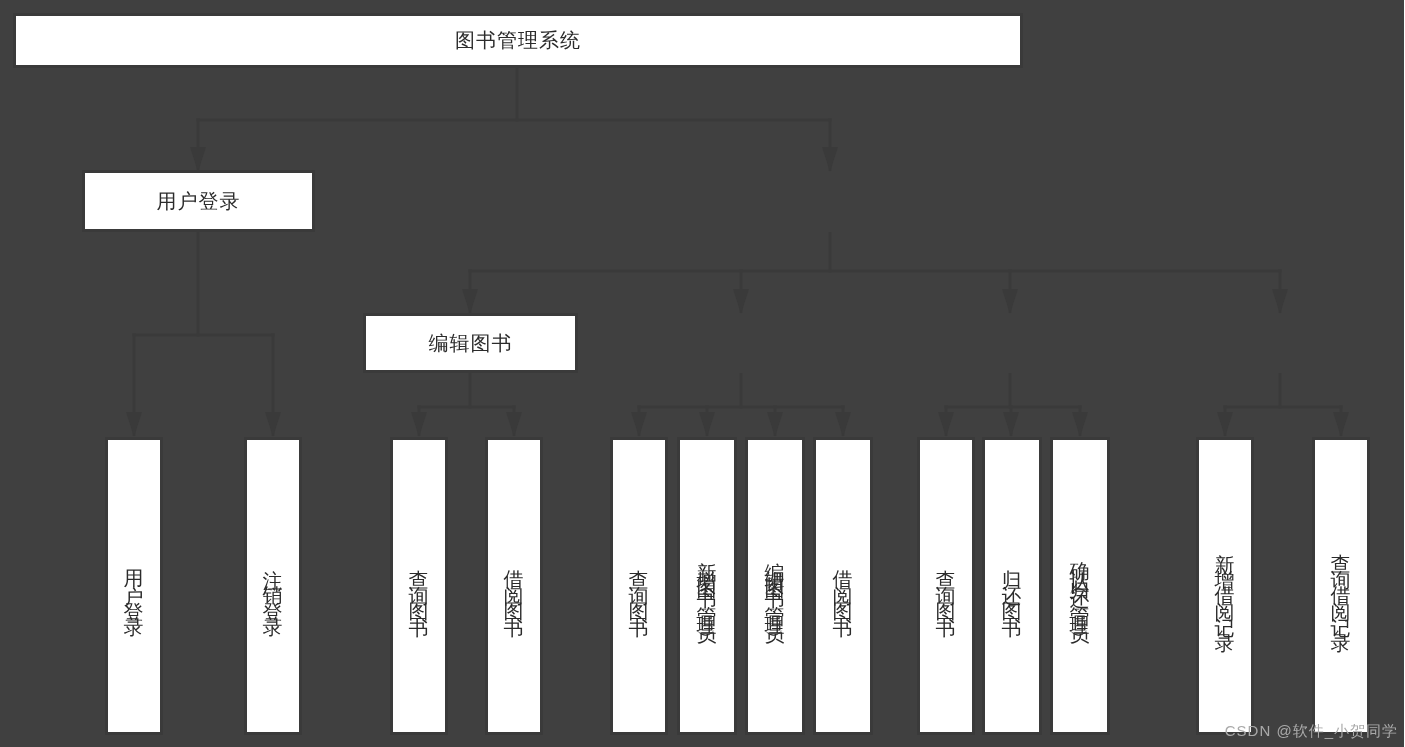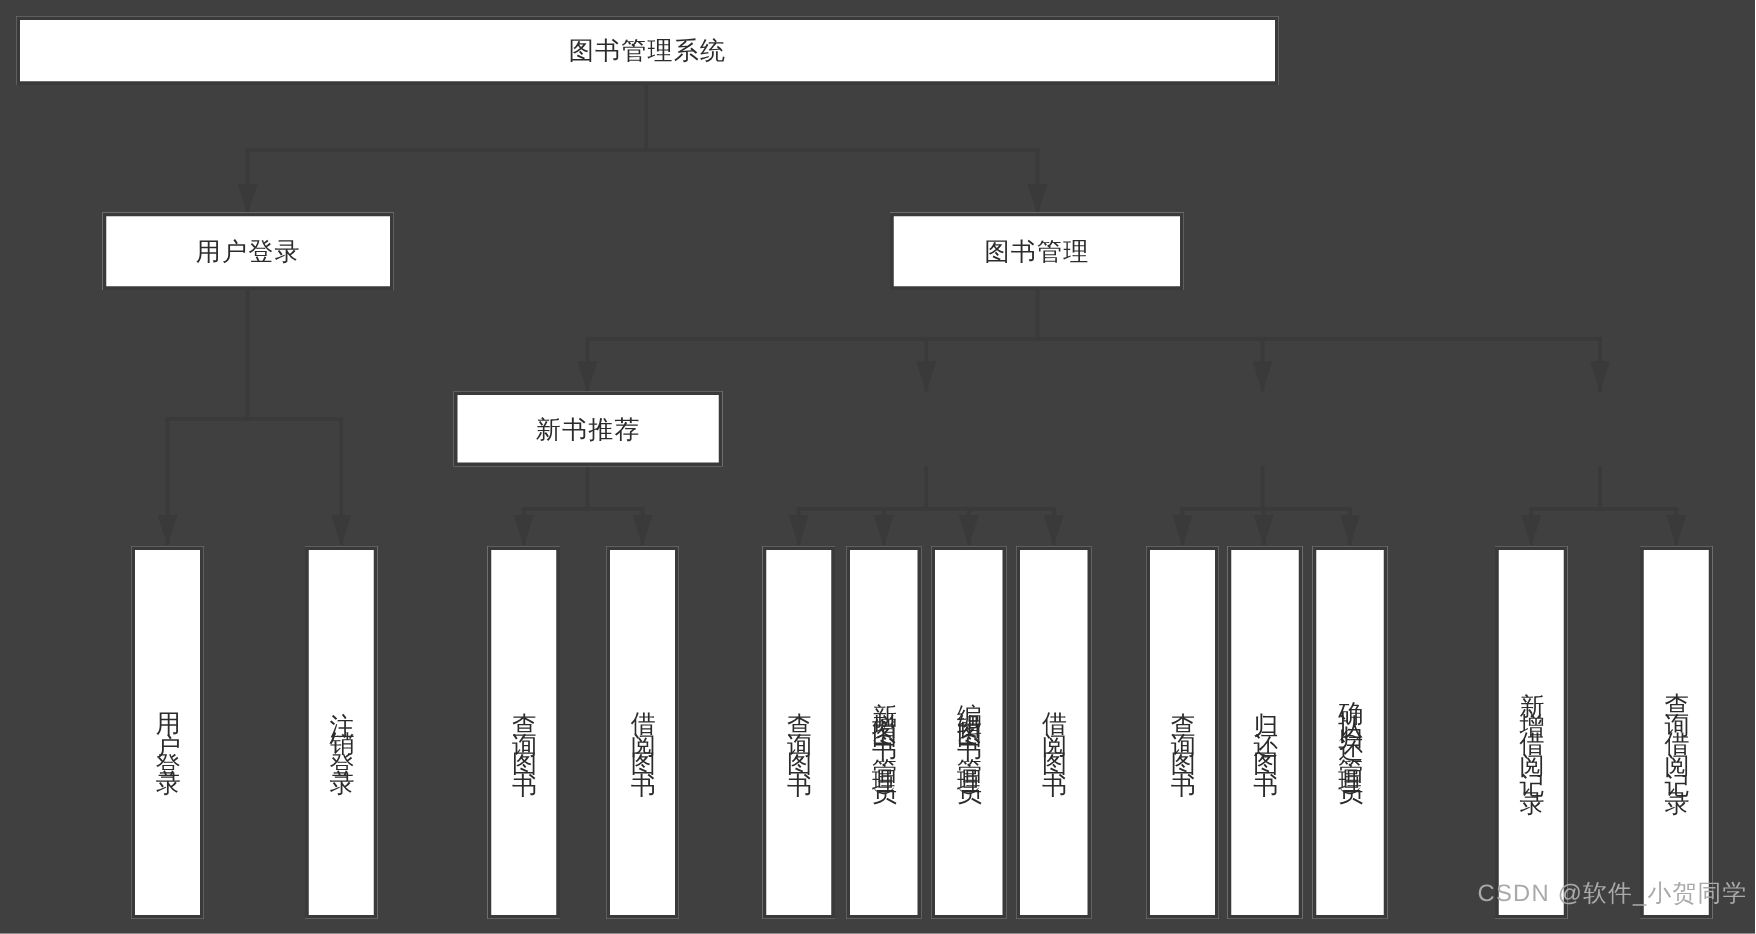--- a/index.html
+++ b/index.html
@@ -36,22 +36,22 @@
     font-size:20px;
     letter-spacing:16px;
     line-height:1;
   }
   .vbox.tight{
     letter-spacing:9px;
   }
   .watermark{
     position:absolute;
     right:6px;
-    bottom:19px;
-    font-size:19px;
+    bottom:6px;
+    font-size:15px;
     color:#a9a9a9;
     letter-spacing:1px;
     z-index:2;
     white-space:nowrap;
   }
 </style>
 </head>
 <body>
 
 <div class="stage">
@@ -114,23 +114,22 @@
       <line x1="1280" y1="373" x2="1280" y2="408.5"></line>
       <line x1="1223.5" y1="407" x2="1342.5" y2="407"></line>
       <line x1="1225" y1="405.5" x2="1225" y2="436" marker-end="url(#arrow)"></line>
       <line x1="1341" y1="405.5" x2="1341" y2="436" marker-end="url(#arrow)"></line>
     </g>
   </svg>
 
   <div class="box hbox" style="left:13px;top:13px;width:1010px;height:55px">图书管理系统</div>
 
   <div class="box hbox" style="left:82px;top:170px;width:233px;height:62px">用户登录</div>
-  <div class="box hbox" style="left:712px;top:170px;width:235px;height:62px">图书管理</div>
 
-  <div class="box hbox" style="left:363px;top:313px;width:215px;height:60px">新书推荐</div>
+  <div class="box hbox" style="left:363px;top:313px;width:215px;height:60px">编辑图书</div>
 
   <div class="box vbox" style="left:105px;top:437px;width:58px;height:298px">用户登录</div>
   <div class="box vbox" style="left:244px;top:437px;width:58px;height:298px">注销登录</div>
 
   <div class="box vbox" style="left:390px;top:437px;width:58px;height:298px">查询图书</div>
   <div class="box vbox" style="left:485px;top:437px;width:58px;height:298px">借阅图书</div>
 
   <div class="box vbox" style="left:610px;top:437px;width:58px;height:298px">查询图书</div>
   <div class="box vbox tight" style="left:677px;top:437px;width:60px;height:298px">新增图书（管理员）</div>
   <div class="box vbox tight" style="left:745px;top:437px;width:60px;height:298px">编辑图书（管理员）</div>

